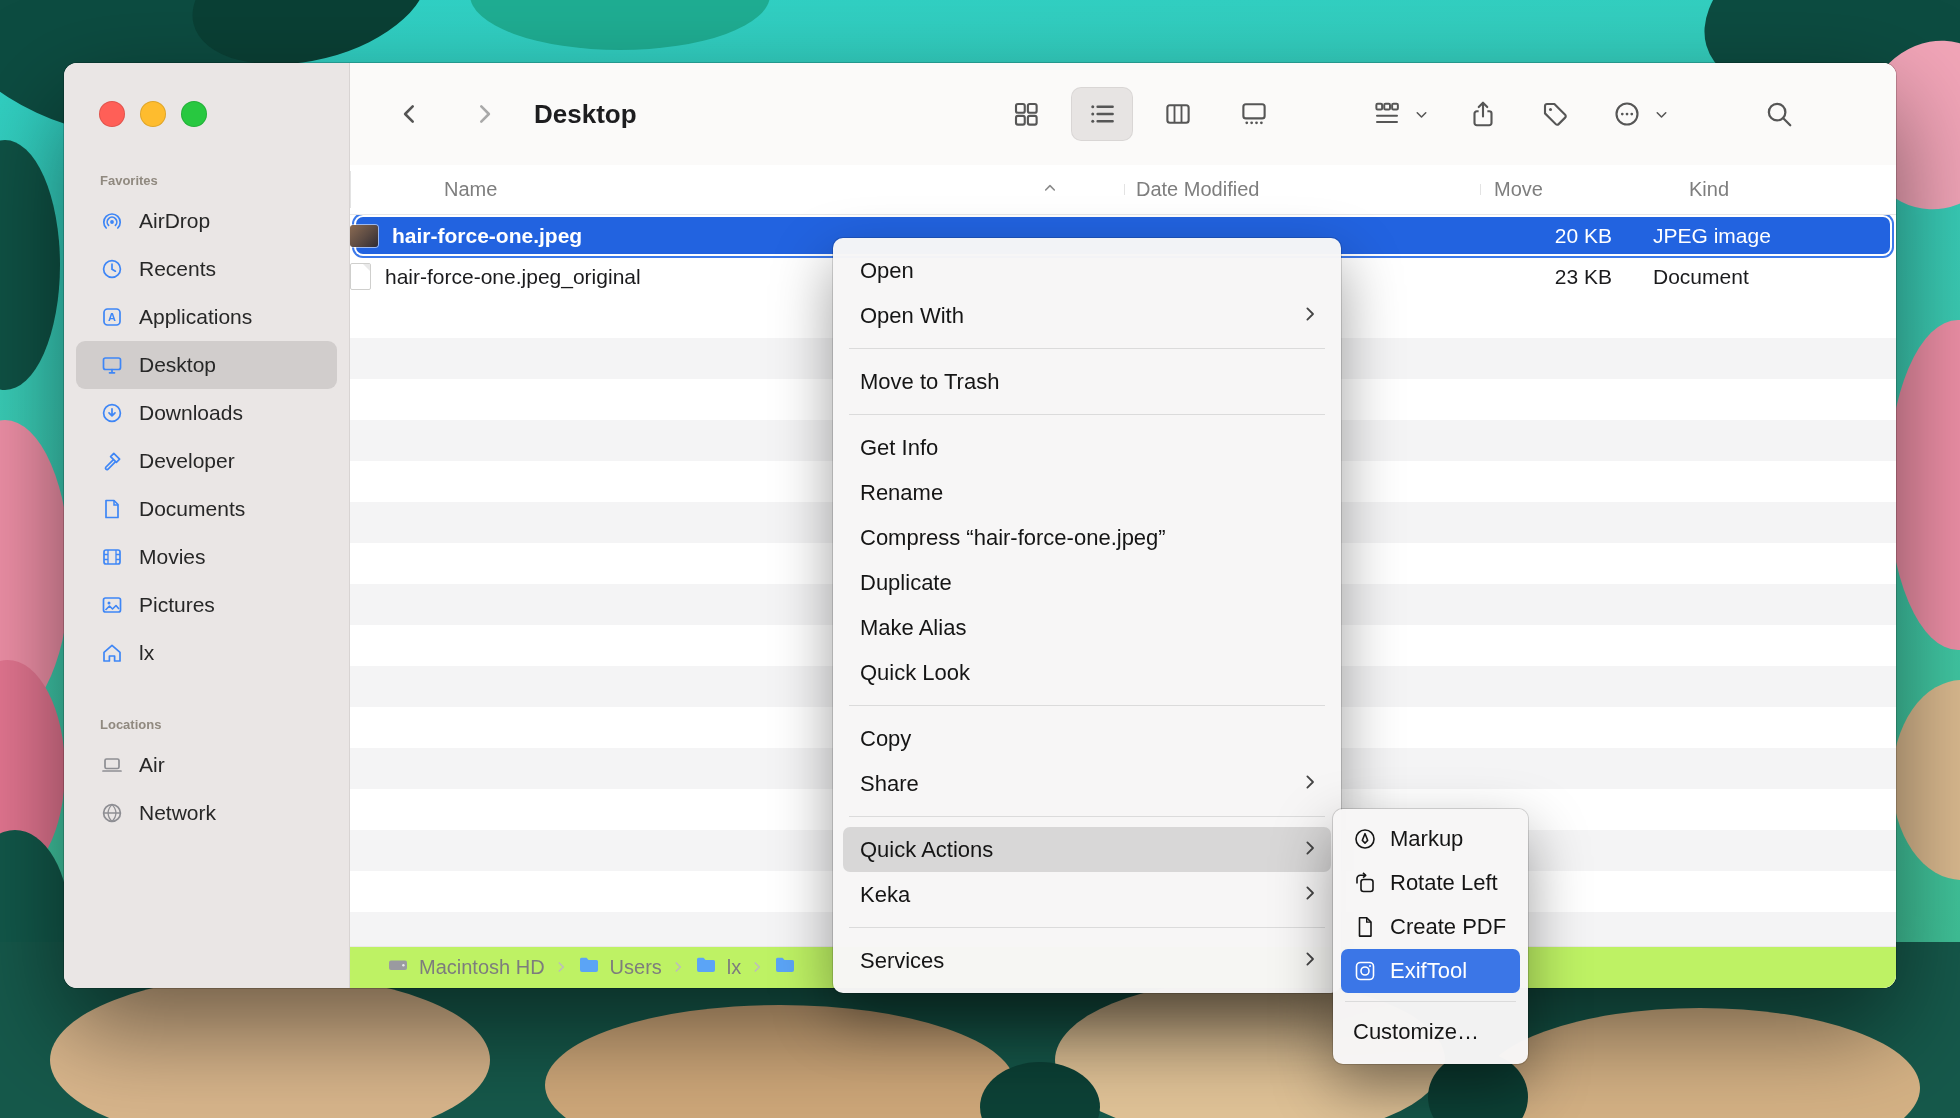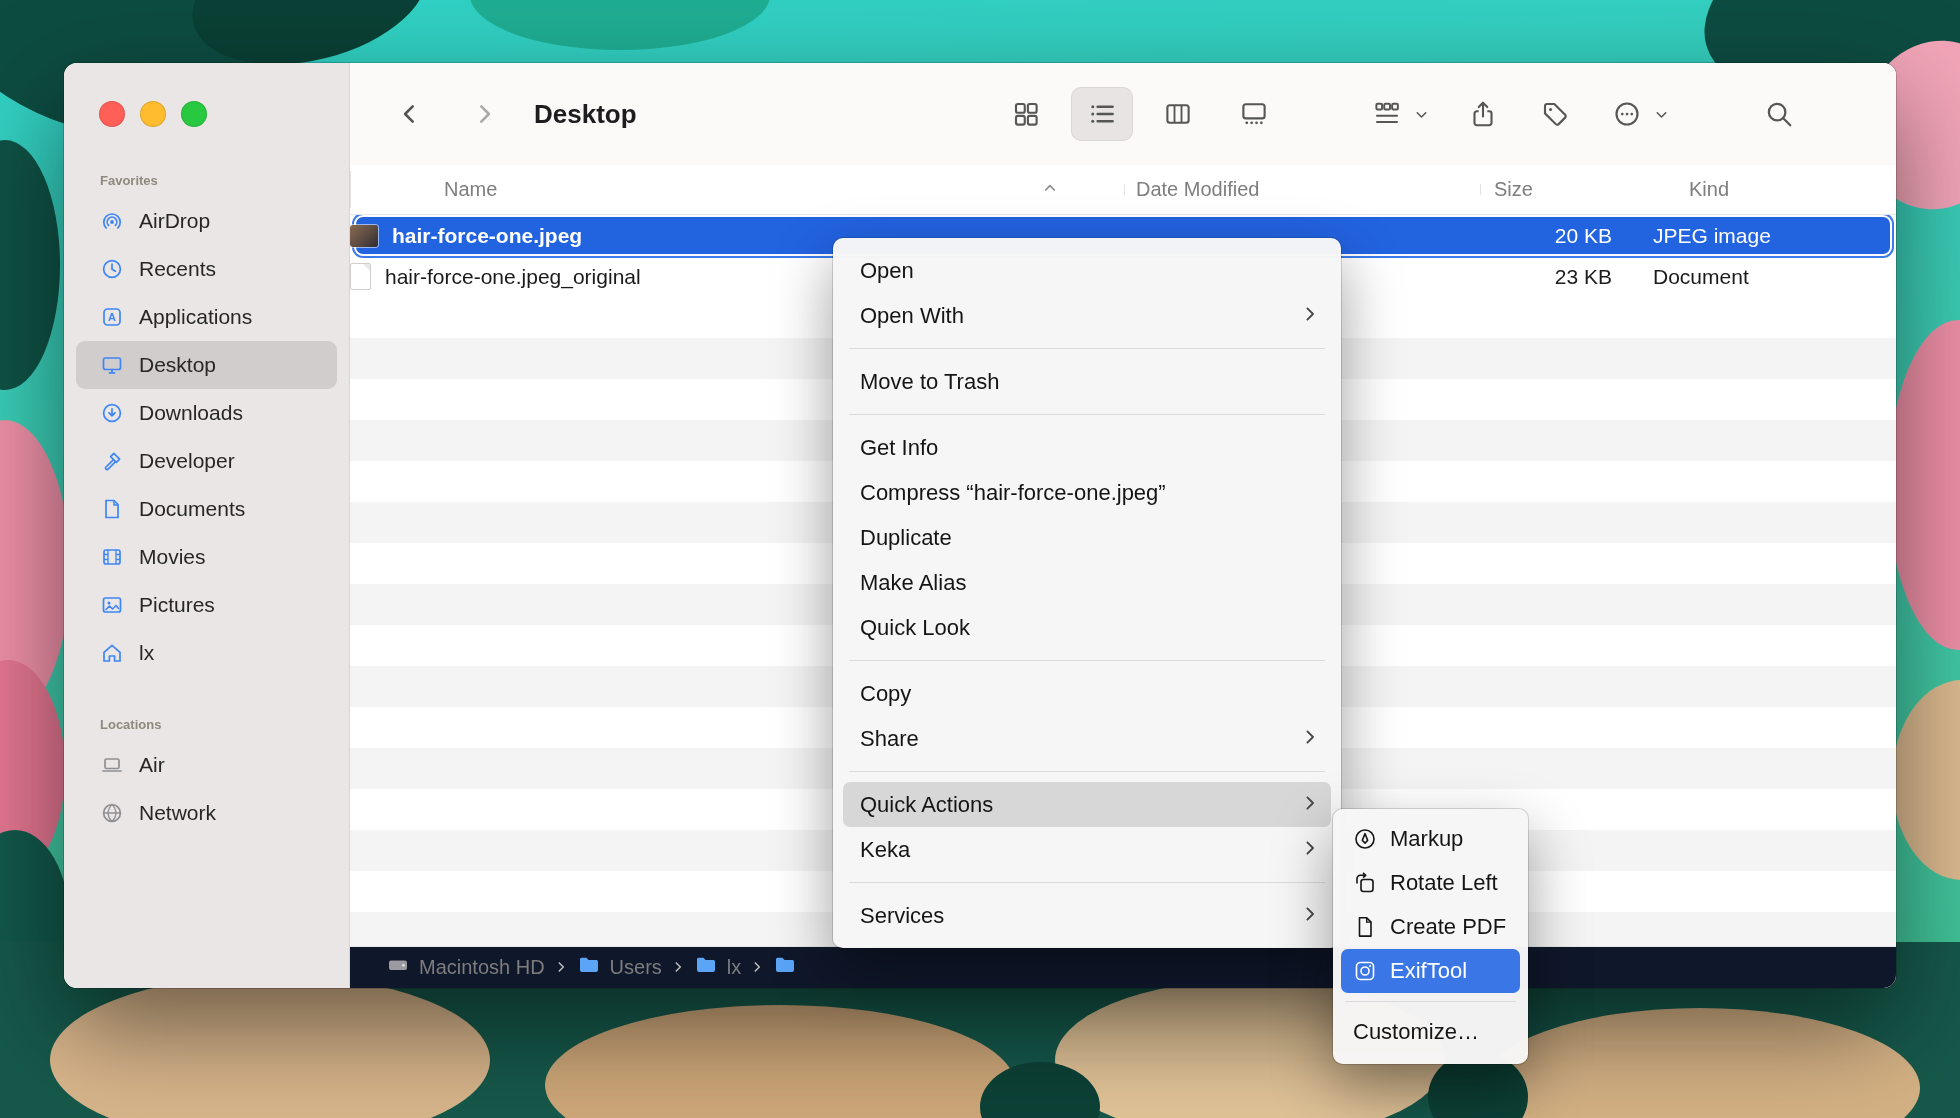--- a/index.html
+++ b/index.html
@@ -64,21 +64,21 @@
   .row .cell-kind{flex:1; padding-left:13px; z-index:1;}
   .row.selected::before{content:""; position:absolute; left:6px; right:6px; top:2px; bottom:2px; background:#2263e0;
       border-radius:7px; box-shadow:0 0 0 2px #ffffff, 0 0 0 4px #3c79ea; z-index:0;}
   .row.selected, .row.selected .cell-size, .row.selected .cell-kind { color:#ffffff; }
   .row.selected .fname { font-weight:600; }
   .thumb { width:28px; height:22px; border-radius:3px; background:linear-gradient(135deg,#8a6a52 0%, #5b4a42 55%, #2f2b33 100%); box-shadow:0 0 0 1px rgba(255,255,255,.55); flex:0 0 28px;}
   .docicon { width:21px; height:27px; background:#fff; border:1px solid #cfcfcd; border-radius:2px; position:relative; flex:0 0 21px;}
   .docicon::after{content:""; position:absolute; right:0; top:0; border-style:solid; border-width:0 7px 7px 0; border-color:transparent #e9e9e9 transparent transparent;}
 
   
-  .pathbar { position:absolute; left:0; right:0; bottom:0; height:42px; border-top:1px solid #eae8e7; background:#0f172a;
+  .pathbar { position:absolute; left:0; right:0; bottom:0; height:42px; border-top:1px solid #eae8e7; background:#bef264;
              display:flex; align-items:center; padding-left:36px; gap:9px; color:#7d7d7d; font-size:20px; }
   .picon svg{width:24px;height:24px;}
   .pchev svg{width:14px;height:14px;color:#bcbcbc;}
 
   
   .menu { position:absolute; background:rgba(247,246,246,.98); border-radius:10px; padding:10px 0; z-index:50;
           box-shadow:0 0 0 1px rgba(0,0,0,.14), 0 24px 60px rgba(0,0,0,.38); font-size:22px; color:#151515; }
   .context { left:833px; top:238px; width:508px; }
   .menu-item { height:45px; display:flex; align-items:center; margin:0 10px; padding:0 12px 0 17px; border-radius:7px; }
   .menu-item .lbl { flex:1; }
@@ -342,21 +342,21 @@
     </div>
 
     <div class="col-header">
       <div class="c-name">
         <span>Name</span>
         <span class="sort"><svg viewBox="0 0 24 24">
               <path d="M5.5 15l6.5-6.5L18.5 15" fill="none" stroke="currentColor" stroke-width="2.4" stroke-linecap="round" stroke-linejoin="round"></path>
             </svg></span>
       </div>
       <div class="c-date vsep"><span>Date Modified</span></div>
-      <div class="c-size vsep"><span>Size</span></div>
+      <div class="c-size vsep"><span>Move</span></div>
       <div class="c-kind vsep"><span>Kind</span></div>
     </div>
 
     <div class="rows">
       <div class="row selected">
         <div class="cell-name">
           <span class="thumb"></span>
           <span class="fname">hair-force-one.jpeg</span>
         </div>
         <div class="cell-date"></div>
@@ -430,20 +430,23 @@
           <path d="M8.5 4.5L16 12l-7.5 7.5" fill="none" stroke="currentColor" stroke-width="2.4" stroke-linecap="round" stroke-linejoin="round"></path>
         </svg></span>
     </div>
   <div class="menu-sep"></div>
   <div class="menu-item">
       <span class="lbl">Move to Trash</span>
     </div>
   <div class="menu-sep"></div>
   <div class="menu-item">
       <span class="lbl">Get Info</span>
+    </div>
+  <div class="menu-item">
+      <span class="lbl">Rename</span>
     </div>
   <div class="menu-item">
       <span class="lbl">Compress “hair-force-one.jpeg”</span>
     </div>
   <div class="menu-item">
       <span class="lbl">Duplicate</span>
     </div>
   <div class="menu-item">
       <span class="lbl">Make Alias</span>
     </div>

